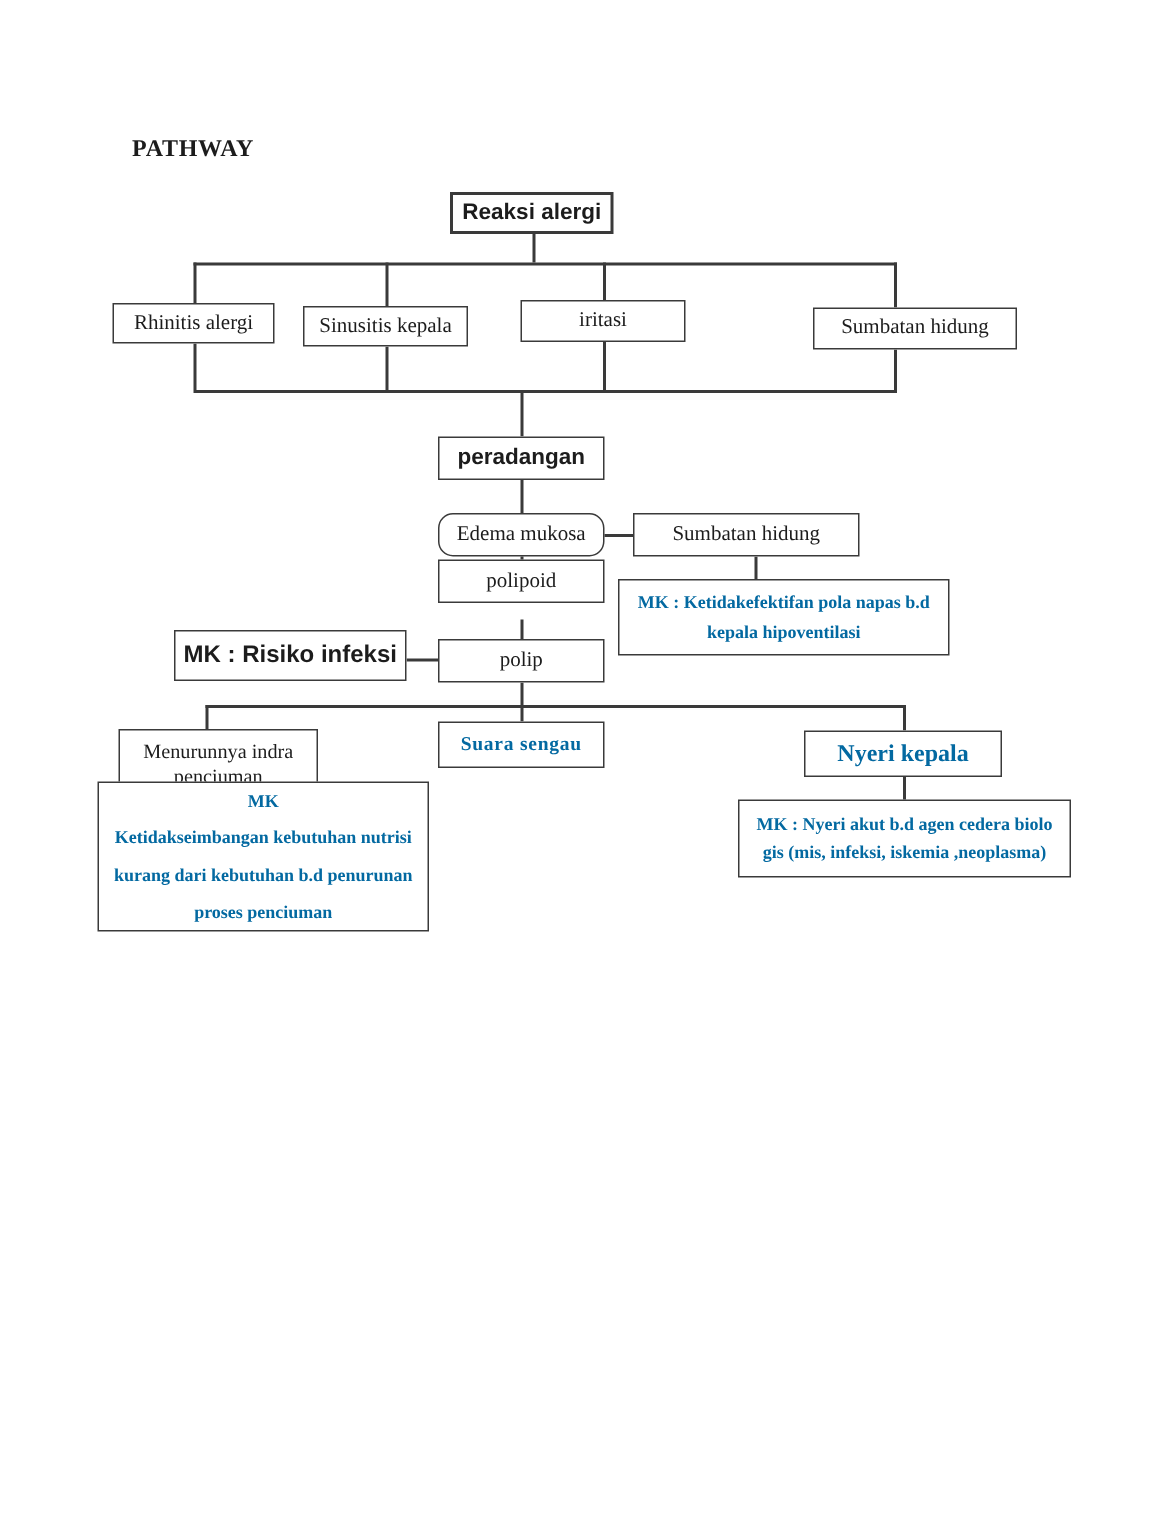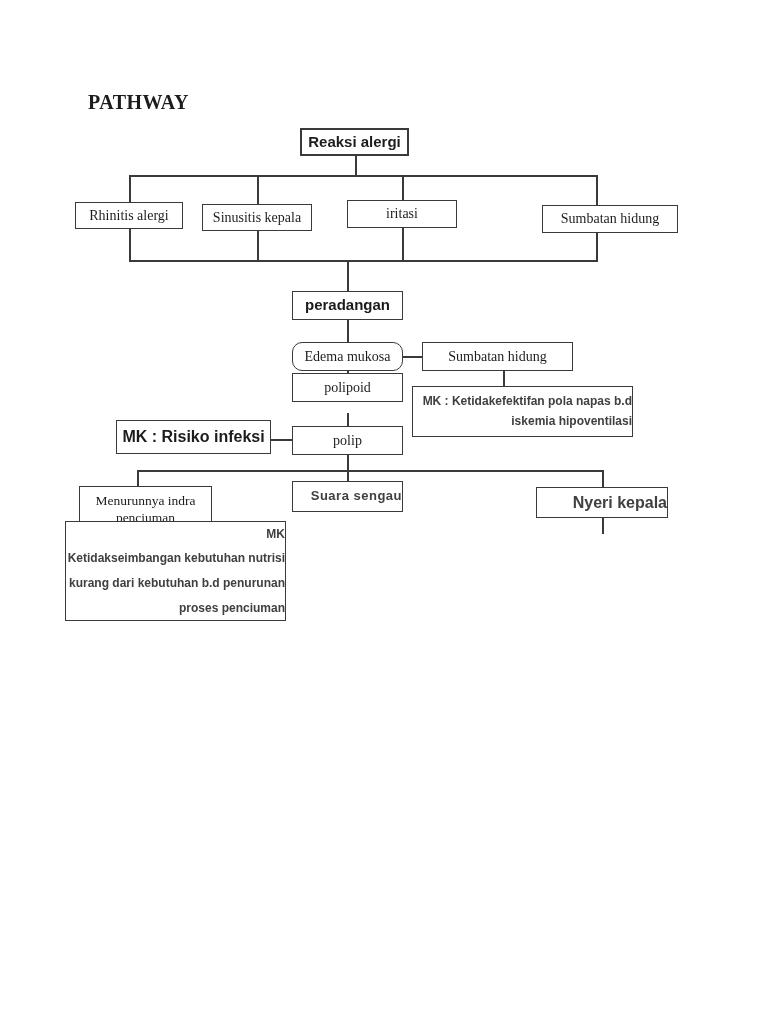--- a/index.html
+++ b/index.html
@@ -13,39 +13,39 @@
     height: 1024px;
     background: #ffffff;
     font-family: "Liberation Serif", serif;
     color: #1c1c1c;
     overflow: hidden;
   }
   .title {
     position: absolute;
     font-family: "Liberation Serif", serif;
     font-weight: bold;
-    font-size: 20px;
+    font-size: 16px;
     letter-spacing: 0.5px;
     color: #1c1c1c;
   }
   .node {
     position: absolute;
     border: 1.6px solid #3a3a3a;
     background: #ffffff;
     display: flex;
     flex-direction: column;
     align-items: center;
     justify-content: center;
     text-align: center;
     box-sizing: border-box;
     line-height: 1.25;
   }
   .serif      { font-family: "Liberation Serif", serif; font-size: 14px; }
   .serif-bold { font-family: Liberation Sans, sans-serif; font-size: 15px; font-weight: bold; }
-  .sans-bold  { font-family: Liberation Sans, sans-serif; font-size: 12px; font-weight: bold; color: #404040; align-items: flex-end; }
+  .sans-bold  { font-family: Liberation Serif, serif; font-size: 12px; font-weight: bold; color: #0369a1; }
   .big-gap    { line-height: 2.05; }
   .mid-gap    { line-height: 1.6; }
   .line {
     position: absolute;
     background: #3a3a3a;
   }
   .hline { height: 1.6px; }
   .vline { width: 1.6px; }
 </style>
 </head>
@@ -112,21 +112,21 @@
   <div class="node serif" style="left:422px; top:342px; width:151px; height:29px;">
     <span>Sumbatan hidung</span>
   </div>
 
   <div class="node serif" style="left:292px; top:373px; width:111px; height:29px;">
     <span>polipoid</span>
   </div>
 
   <div class="node sans-bold mid-gap" style="left:412px; top:386px; width:221px; height:51px;">
     <span>MK : Ketidakefektifan pola napas b.d</span>
-    <span>iskemia hipoventilasi</span>
+    <span>kepala hipoventilasi</span>
   </div>
 
   <div class="node serif-bold" style="left:116px; top:420px; width:155px; height:34px; font-size:16px;text-align:center;">
     <span>MK : Risiko infeksi</span>
   </div>
 
   <div class="node serif" style="left:292px; top:426px; width:111px; height:29px;">
     <span>polip</span>
   </div>
 
@@ -143,14 +143,18 @@
     <span>Nyeri kepala</span>
   </div>
 
   <div class="node sans-bold big-gap" style="left:25px; top:521px; width:221px; height:100px;margin-left:40px;">
     <span>MK</span>
     <span>Ketidakseimbangan kebutuhan nutrisi</span>
     <span>kurang dari kebutuhan b.d penurunan</span>
     <span>proses penciuman</span>
   </div>
 
+  <div class="node sans-bold mid-gap" style="left:492px; top:533px; width:222px; height:52px;">
+    <span>MK : Nyeri akut b.d agen cedera biolo</span>
+    <span>gis (mis, infeksi, iskemia ,neoplasma)</span>
+  </div>
 
 </div>
 
 </body></html>

